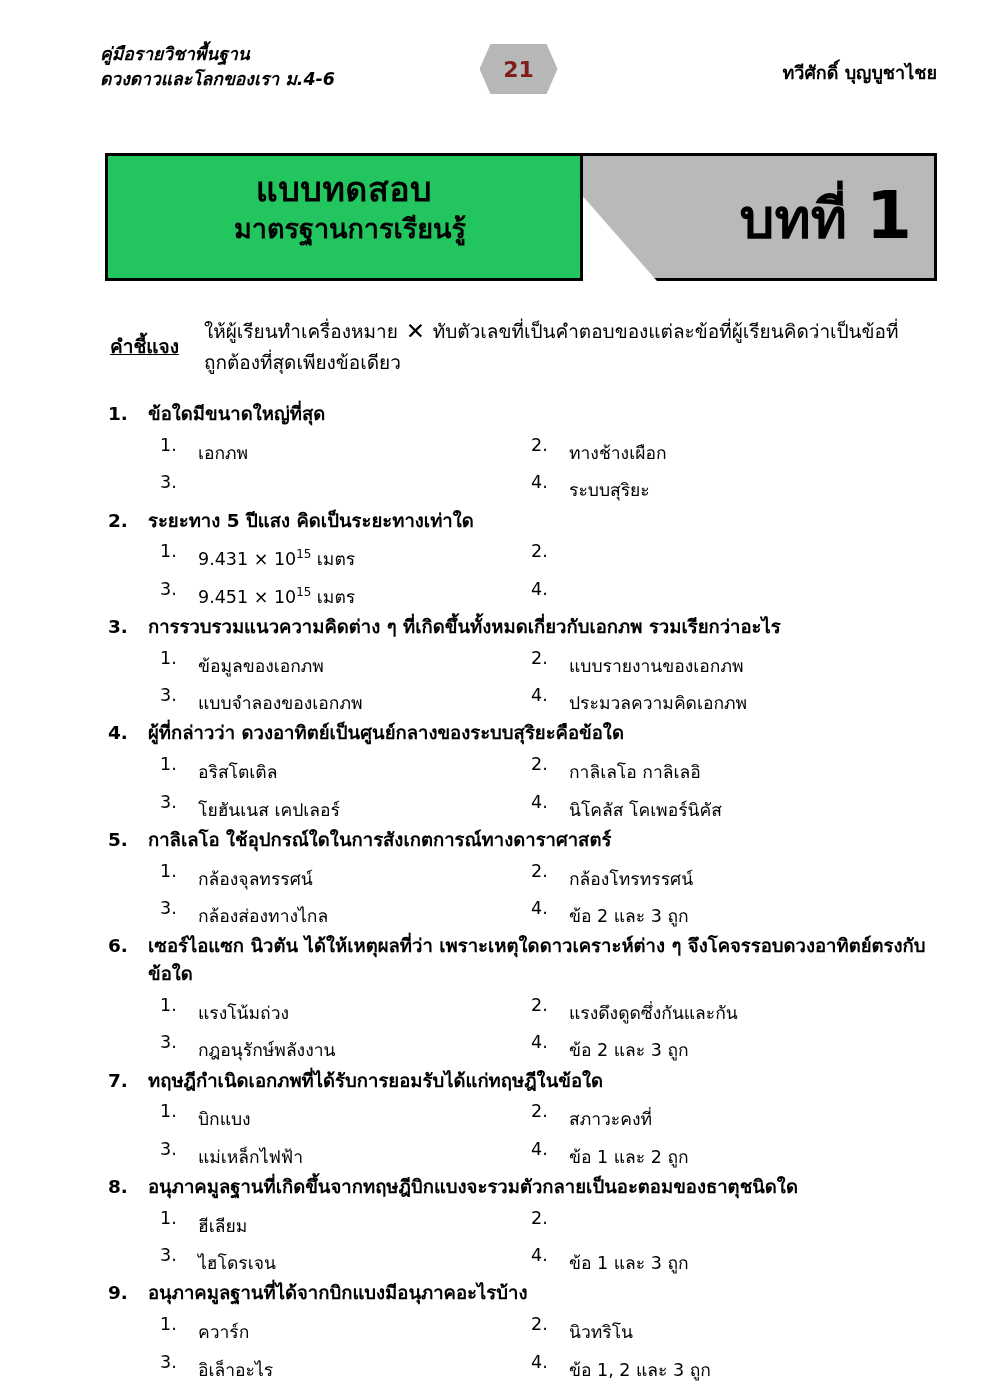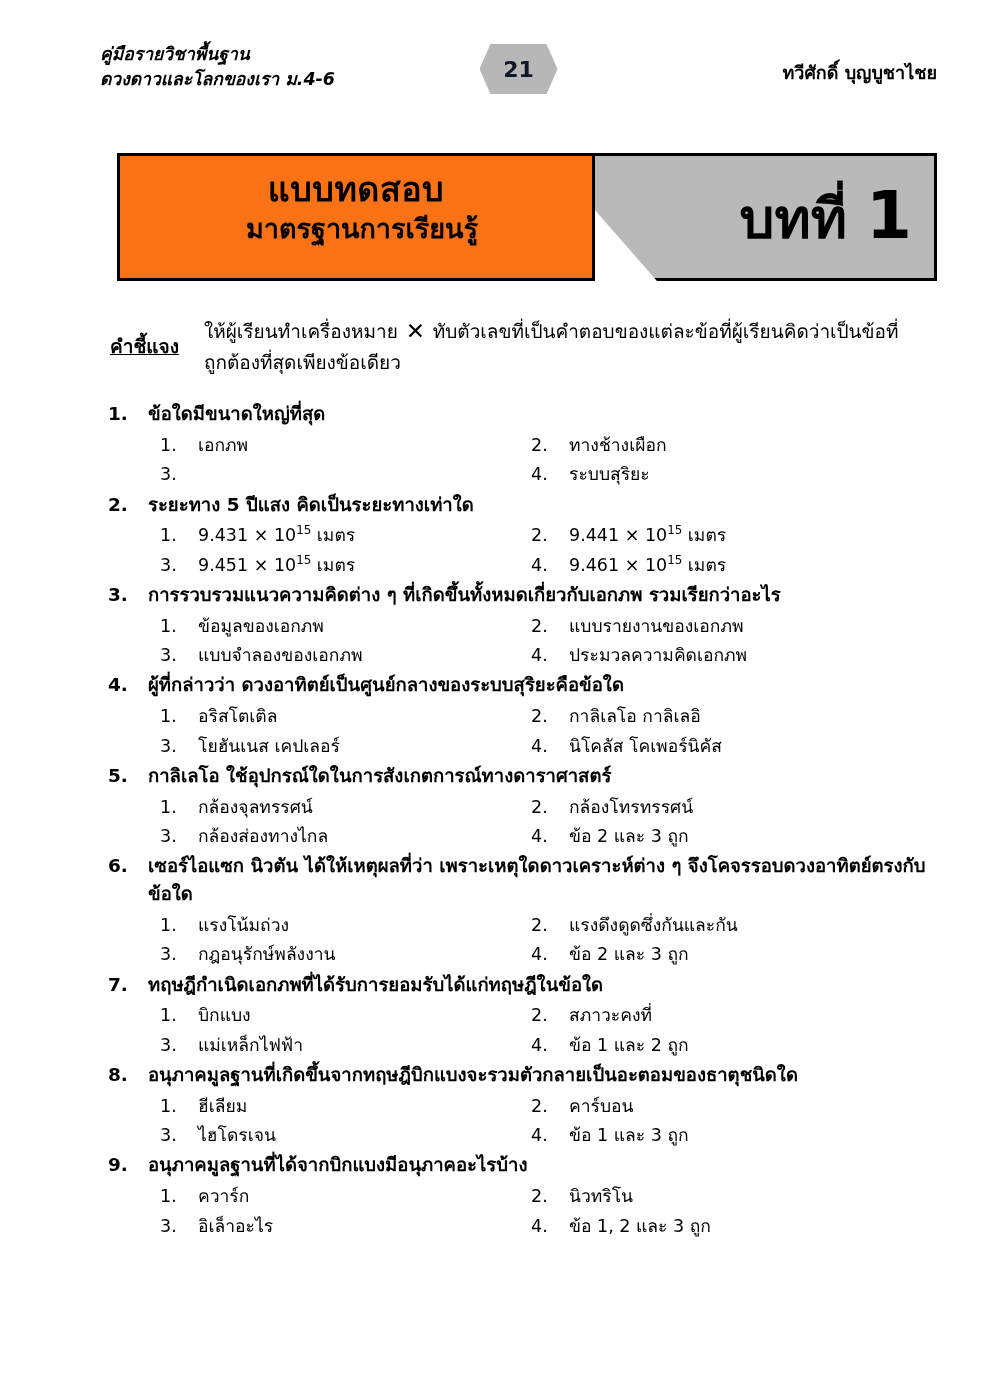--- a/index.html
+++ b/index.html
@@ -56,37 +56,37 @@
     transform: translateX(-50%);
     top: 2px;
     width: 78px;
     height: 50px;
     background: #b7b7b7;
     display: flex;
     align-items: center;
     justify-content: center;
     font-size: 22px;
     font-weight: bold;
-    color: #0f172a;
+    color: #7f1d1d;
     clip-path: polygon(14% 0%, 86% 0%, 100% 50%, 86% 100%, 14% 100%, 0% 50%);
   }
 
   
   .banner {
     position: relative;
     margin: 37px 55px 0 105px;
     height: 128px;
   }
   .banner-left {
     position: absolute;
-    left: 12px;
+    left: 0;
     top: 0;
     width: 478px;
     height: 128px;
-    background: #f97316;
+    background: #22c55e;
     border: 3px solid #000000;
     box-sizing: border-box;
     z-index: 2;
   }
   .banner-left-inner {
     padding-top: 12px;
     text-align: center;
   }
   .banner-title-1 {
     font-size: 34px;
@@ -195,20 +195,21 @@
   }
   .choice.col-b {
     flex: 1 1 auto;
     padding-left: 8px;
   }
   .choice-num {
     flex: 0 0 38px;
   }
   .choice-text {
     flex: 1 1 auto;
+    margin-top: 8px;
   }
   sup {
     font-size: 0.68em;
     vertical-align: super;
     line-height: 0;
   }
 </style>
 </head>
 <body>
 
@@ -281,31 +282,29 @@
           <div class="q-text">ระยะทาง 5 ปีแสง คิดเป็นระยะทางเท่าใด</div>
         </div>
         <div class="choices">
           <div class="choice-row">
             <div class="choice col-a">
               <div class="choice-num">1.</div>
               <div class="choice-text">9.431 × 10<sup>15</sup> เมตร</div>
             </div>
             <div class="choice col-b">
               <div class="choice-num">2.</div>
-              <div class="choice-text">9.441 × 10<sup>15</sup> เมตร</div>
             </div>
           </div>
           <div class="choice-row">
             <div class="choice col-a">
               <div class="choice-num">3.</div>
               <div class="choice-text">9.451 × 10<sup>15</sup> เมตร</div>
             </div>
             <div class="choice col-b">
               <div class="choice-num">4.</div>
-              <div class="choice-text">9.461 × 10<sup>15</sup> เมตร</div>
             </div>
           </div>
         </div>
       </div>
       <div class="question">
         <div class="q-head">
           <div class="q-num">3.</div>
           <div class="q-text">การรวบรวมแนวความคิดต่าง ๆ ที่เกิดขึ้นทั้งหมดเกี่ยวกับเอกภพ รวมเรียกว่าอะไร</div>
         </div>
         <div class="choices">
@@ -449,21 +448,20 @@
           <div class="q-text">อนุภาคมูลฐานที่เกิดขึ้นจากทฤษฎีบิกแบงจะรวมตัวกลายเป็นอะตอมของธาตุชนิดใด</div>
         </div>
         <div class="choices">
           <div class="choice-row">
             <div class="choice col-a">
               <div class="choice-num">1.</div>
               <div class="choice-text">ฮีเลียม</div>
             </div>
             <div class="choice col-b">
               <div class="choice-num">2.</div>
-              <div class="choice-text">คาร์บอน</div>
             </div>
           </div>
           <div class="choice-row">
             <div class="choice col-a">
               <div class="choice-num">3.</div>
               <div class="choice-text">ไฮโดรเจน</div>
             </div>
             <div class="choice col-b">
               <div class="choice-num">4.</div>
               <div class="choice-text">ข้อ 1 และ 3 ถูก</div>

